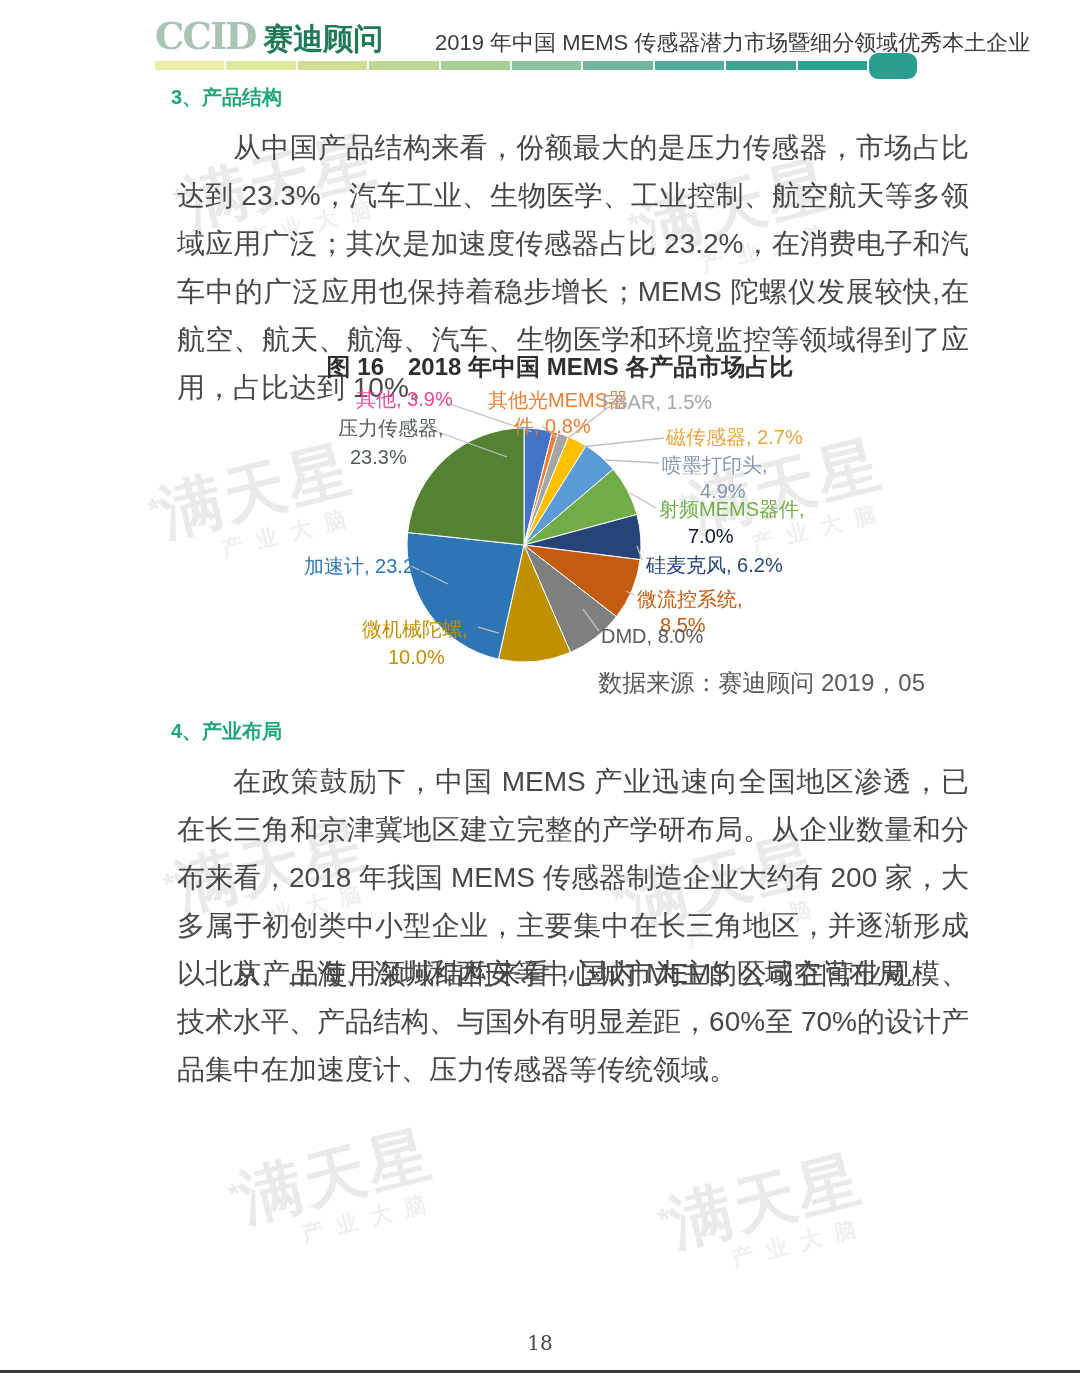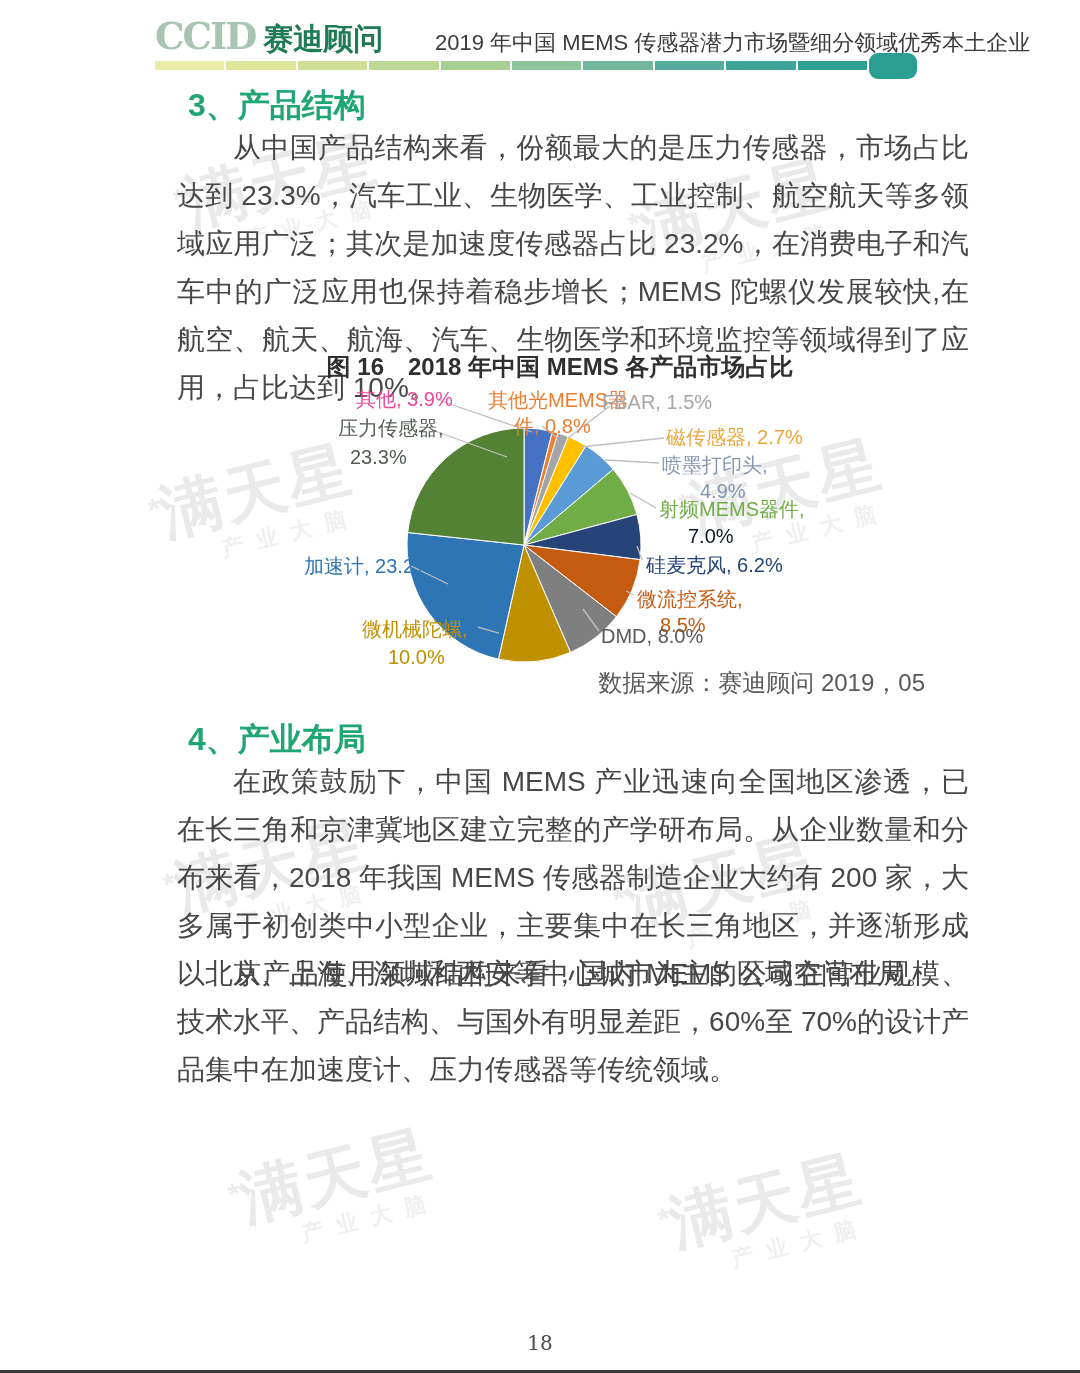--- a/index.html
+++ b/index.html
@@ -12,21 +12,21 @@
   .wm-sub{font-size:22px;font-weight:bold;letter-spacing:13px;color:#F0F0F0;margin:-8px 0 0 62px;}
   
   .logo{position:absolute;left:155px;top:14px;white-space:nowrap;}
   .ccid{font-family:"DejaVu Serif",serif;font-size:37px;font-weight:bold;color:#A9C4B3;letter-spacing:-2px;}
   .ccid-name{font-size:30px;font-weight:bold;color:#1E7B55;margin-left:8px;}
   .doc-title{position:absolute;left:403px;top:28px;font-size:22px;color:#3A3A3A;white-space:nowrap;margin-left:32px;}
   .bar{position:absolute;left:155px;top:61px;width:712px;height:9px;display:flex;gap:2px;}
   .bar .seg{flex:1;}
   .bar-cap{position:absolute;left:869px;top:53px;width:48px;height:26px;border-radius:9px;background:#2B9E92;}
   
-  .sec-h{position:absolute;left:188px;margin:0;font-size:32px;font-weight:bold;color:#1FA674;}
+  .sec-h{position:absolute;left:171px;margin:0;font-size:20px;font-weight:bold;color:#1FA674;}
   .body-text{position:absolute;left:165px;width:792px;margin:12px;font-size:28px;line-height:48px;
              color:#474747;text-align:justify;text-indent:2em;}
   
   .chart-title{position:absolute;left:280px;top:351px;width:560px;text-align:center;
                font-size:24px;font-weight:bold;color:#2F2F2F;white-space:nowrap;}
   .chart{position:absolute;left:280px;top:350px;width:680px;height:330px;}
   .chart svg{position:absolute;left:0;top:0;}
   .pie-label{position:absolute;white-space:nowrap;font-size:20px;}
   .source{position:absolute;left:580px;top:667px;width:345px;text-align:right;font-size:24px;color:#595959;}
   

